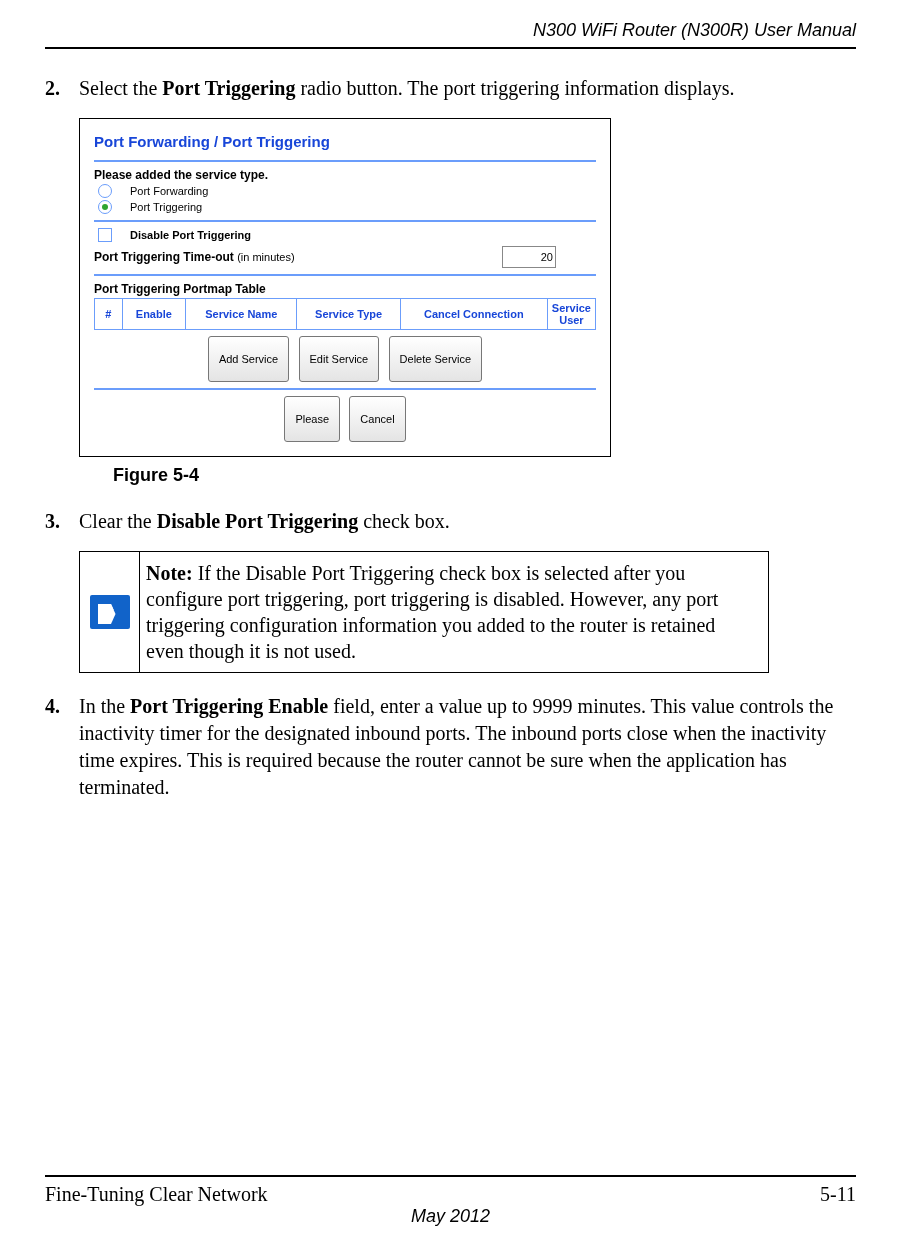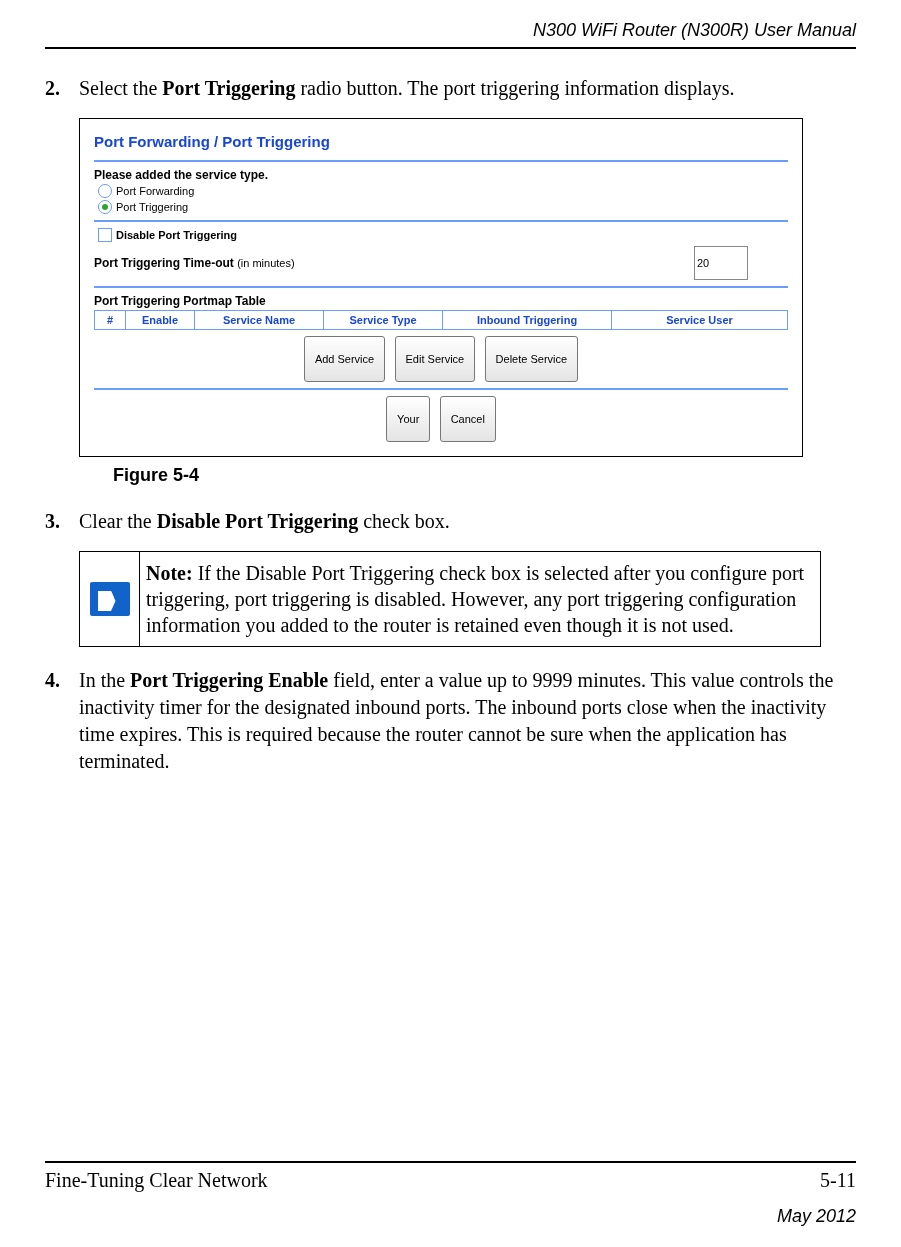--- a/index.html
+++ b/index.html
@@ -40,21 +40,21 @@
     flex: 0 0 34px;
   }
   .step-body {
     flex: 1;
   }
   .figure-wrap {
     margin: 4px 0 8px 34px;
   }
   .figure-img {
     border: 1.5px solid #000;
-    width: 724px;
+    width: 532px;
     padding: 10px 14px 12px 14px;
     box-sizing: border-box;
     font-family: Tahoma, Arial, sans-serif;
     font-size: 12px;
     color: #000;
   }
   .figure-img .panel-title {
     color: #1846d8;
     font-size: 15px;
     font-weight: bold;
@@ -66,21 +66,21 @@
     margin: 6px 0;
   }
   .svc-label {
     font-weight: bold;
     font-size: 12px;
     margin-top: 6px;
   }
   .radio-line, .check-line {
     display: flex;
     align-items: center;
-    gap: 4px;
+    gap: 18px;
     margin: 2px 0 2px 4px;
     font-size: 11px;
   }
   .radio {
     width: 12px; height: 12px;
     border: 1px solid #6b9dfb;
     border-radius: 50%;
     display: inline-flex;
     align-items: center;
     justify-content: center;
@@ -105,23 +105,24 @@
     margin: 4px 0 2px 0;
   }
   .timeout-row .lbl-bold { font-weight: bold; }
   .timeout-row .lbl-sub { font-weight: normal; font-size: 11px; }
   .timeout-input {
     width: 48px;
     height: 16px;
     border: 1px solid #888;
     font-family: Tahoma, Arial, sans-serif;
     font-size: 11px;
-    padding: 8px 2px;
+    padding: 2px 2px;
     margin-left: auto;
     margin-right: 40px;
+    text-align: right;
   }
   .portmap-title {
     font-weight: bold;
     font-size: 12px;
     margin-top: 6px;
   }
   .portmap-table {
     width: 100%;
     border-collapse: collapse;
     font-size: 11px;
@@ -150,21 +151,21 @@
   .figcap {
     font-family: Arial, Helvetica, sans-serif;
     font-weight: bold;
     font-size: 18px;
     margin: 8px 0 22px 34px;
   }
   .note-box {
     border: 1.5px solid #000;
     display: flex;
     margin: 10px 0 20px 34px;
-    width: 742px;
+    width: 690px;
     box-sizing: border-box;
   }
   .note-icon-cell {
     border-right: 1.5px solid #000;
     width: 60px;
     flex: 0 0 60px;
     display: flex;
     align-items: center;
     justify-content: center;
     padding: 8px;
@@ -205,25 +206,24 @@
     border: none;
     border-top: 2px solid #000;
     margin: 0 0 6px 0;
   }
   .footer-row {
     display: flex;
     justify-content: space-between;
     font-size: 20px;
   }
   .footer-date {
-    text-align: right;
+    text-align: center;
     font-family: Arial, Helvetica, sans-serif;
     font-style: italic;
     font-size: 18px;
-    margin-top: 14px;
   }
 </style>
 </head>
 <body>
 
 <div class="page">
 
   <div class="header-title">N300 WiFi Router (N300R) User Manual</div>
   <hr class="header-rule">
 
@@ -266,36 +266,36 @@
       <hr class="blue-rule">
 
       <div class="portmap-title">Port Triggering Portmap Table</div>
       <table class="portmap-table">
         <tbody>
             <tr>
           <th style="width:22px">#</th>
           <th style="width:60px">Enable</th>
           <th style="width:120px">Service Name</th>
           <th style="width:110px">Service Type</th>
-          <th style="width:160px">Inbound Triggering</th>
+          <th style="width:160px">Cancel Connection</th>
           <th>Service User</th>
         </tr>
       </tbody>
         </table>
 
       <div class="btn-row">
         <button class="ui-btn">Add Service</button>
         <button class="ui-btn">Edit Service</button>
         <button class="ui-btn">Delete Service</button>
       </div>
 
       <hr class="blue-rule">
 
       <div class="btn-row">
-        <button class="ui-btn">Your</button>
+        <button class="ui-btn">Please</button>
         <button class="ui-btn">Cancel</button>
       </div>
     </div>
     <div class="figcap">Figure 5-4</div>
   </div>
 
   <div class="step">
     <div class="step-num">3.</div>
     <div class="step-body">
       <span>Clear the </span><b>Disable Port Triggering</b><span> check box.</span>

